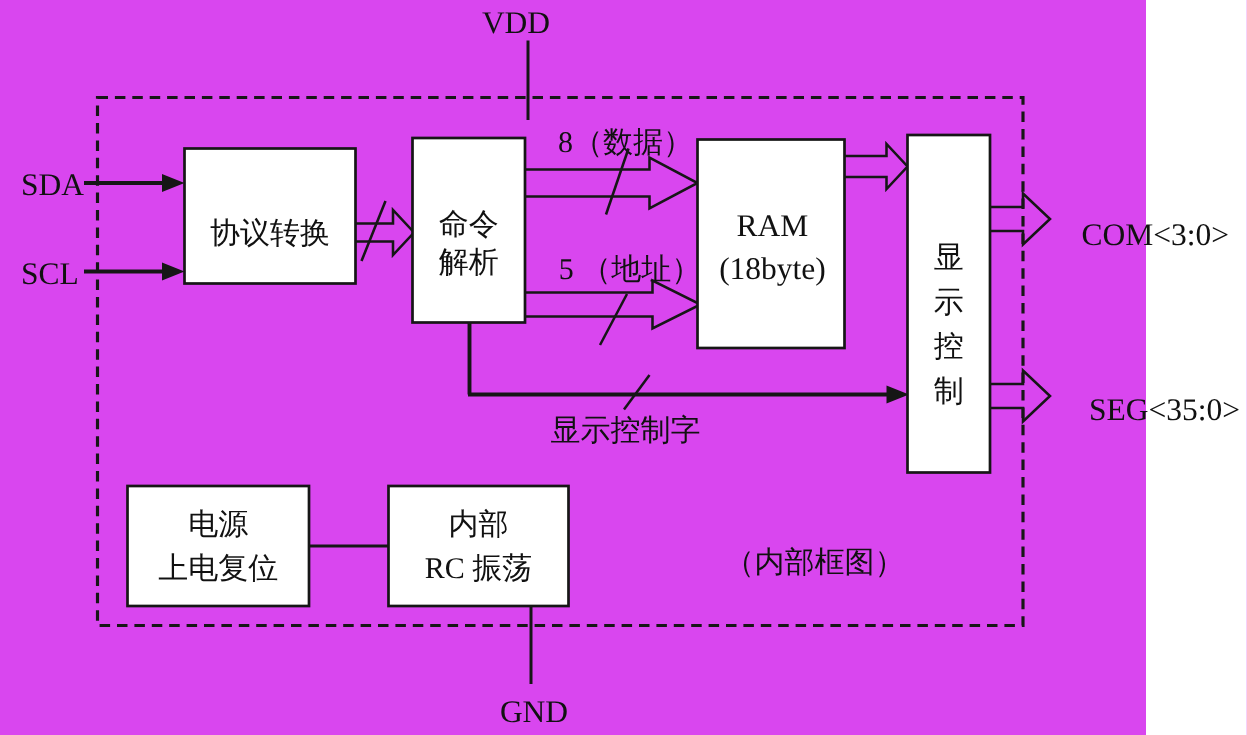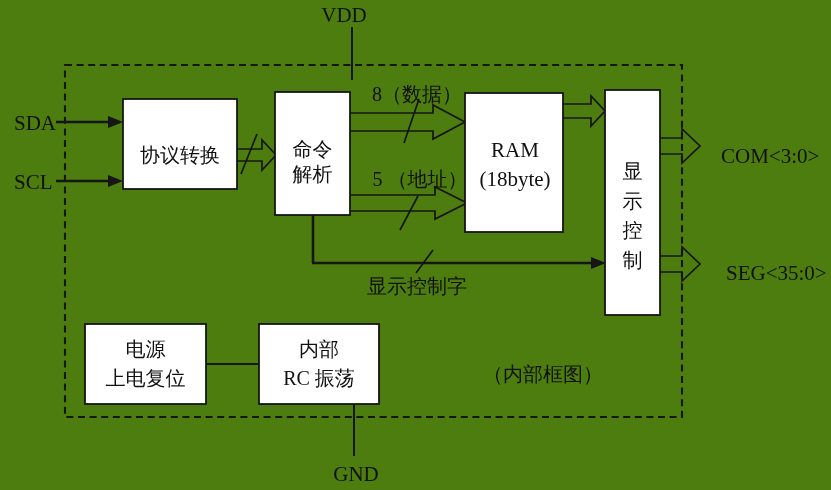--- a/index.html
+++ b/index.html
@@ -2,23 +2,23 @@
 <html><head>
 <meta charset="utf-8">
 <style>
   html, body {
     margin: 0;
     padding: 0;
     background: #ffffff;
   }
   .stage {
     position: relative;
-    width: 831px;
+    width: 764px;
     height: 490px;
-    background: #4d7c0f;
+    background: #d946ef;
     font-family: "Liberation Serif", "DejaVu Serif", serif;
   }
   svg text {
     fill: #111111;
     font-family: "Liberation Serif", "DejaVu Serif", serif;
   }
   .t-latin { font-size: 21px; }
   .t-cn    { font-size: 20px; }
   .block-rect {
     fill: #ffffff;

